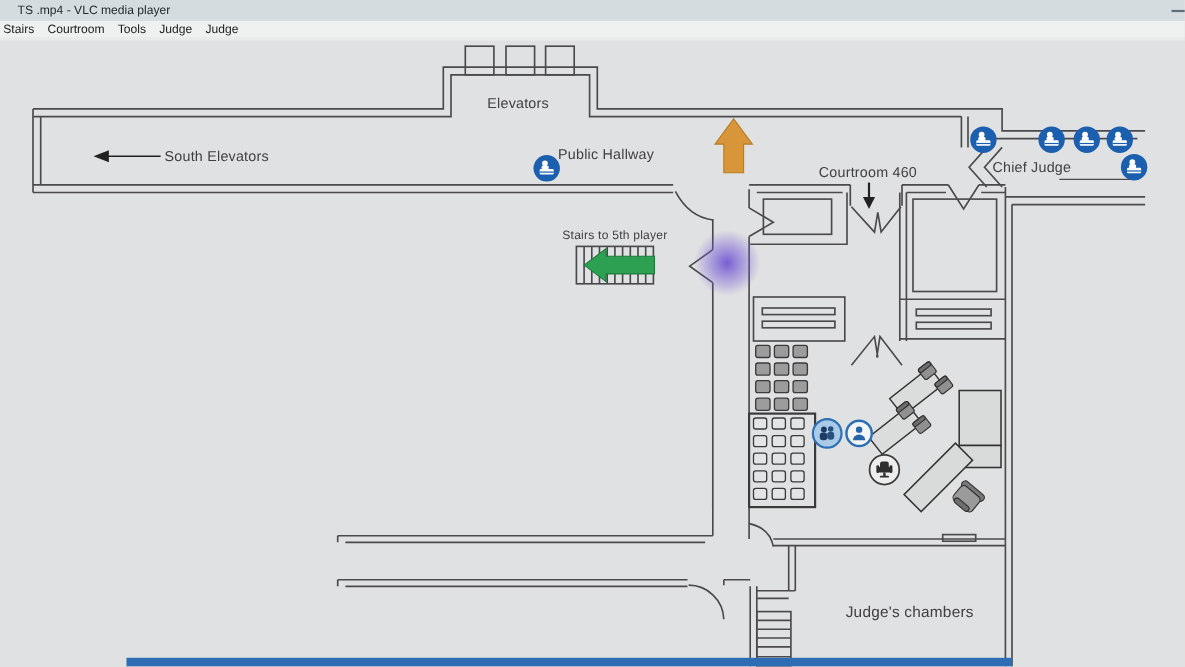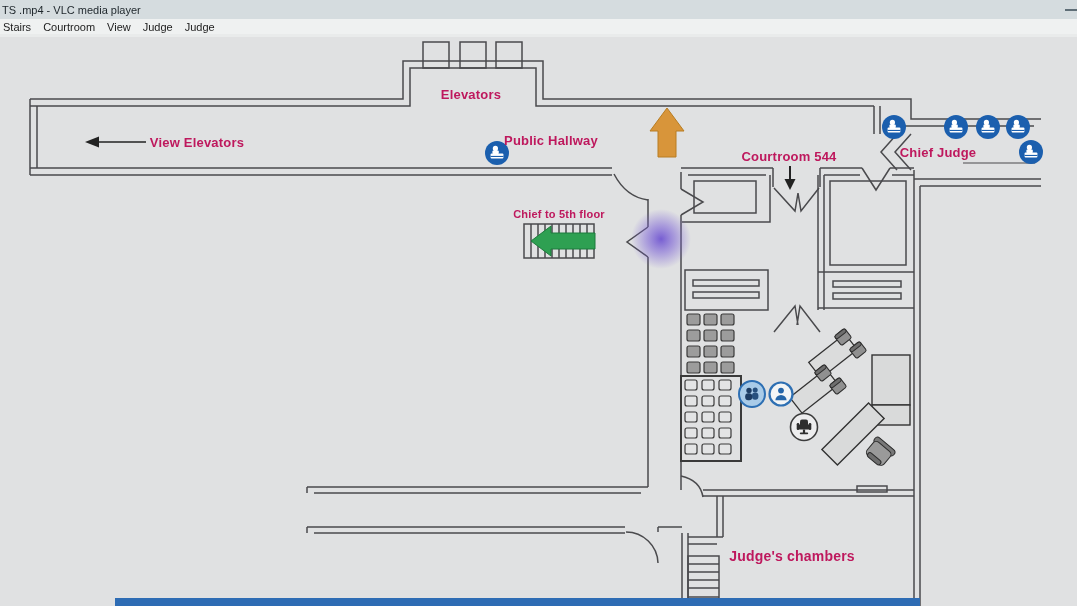--- a/index.html
+++ b/index.html
@@ -1,45 +1,45 @@
 <!DOCTYPE html>
 <html><head>
 <meta charset="utf-8">
 <style>
   html,body{margin:0;padding:0}
   body{width:1077px;height:606px;position:relative;overflow:hidden;
        background:#e1e2e3;font-family:"Liberation Sans",sans-serif}
   .titlebar{position:absolute;left:0;top:0;width:1077px;height:19px;background:#d5dcdf;
             display:flex;align-items:center;z-index:30;color:#1e262b;font-size:11px}
-  .titlebar .title{padding-left:2px;white-space:nowrap}
+  .titlebar .title{padding-left:16px;white-space:nowrap}
   .min-btn{position:absolute;right:-4px;top:9px;width:16px;height:0;
            border-top:2px solid #5f6e77;z-index:31}
   .menubar{position:absolute;left:0;top:19px;width:1077px;height:15px;background:#eff1f1;
            display:flex;align-items:center;gap:12px;padding-left:3px;z-index:30;
            color:#1c1c1c;font-size:11px}
   .menubar span{cursor:default}
   .substrip{position:absolute;left:0;top:34px;width:1077px;height:3px;background:#e9ebeb;z-index:29}
   #canvas{position:absolute;left:0;top:0;width:1077px;height:606px}
   svg{position:absolute;left:0;top:0}
-  .lbl{position:absolute;transform:translate(-50%,-50%);font-weight:700;font-size:13px;
-       color:#be185d;white-space:nowrap;letter-spacing:.2px;z-index:10}
+  .lbl{position:absolute;transform:translate(-50%,-50%);font-weight:400;font-size:13px;
+       color:#404040;white-space:nowrap;letter-spacing:.2px;z-index:10}
   .lbl.small{font-size:11px}
   .lbl.big{font-size:14px}
 </style>
 </head>
 <body>
 
 <div class="titlebar">
   <span class="title">TS .mp4 - VLC media player</span>
 </div>
 <div class="min-btn"></div>
 <div class="menubar">
   <span>Stairs</span>
   <span>Courtroom</span>
-  <span>View</span>
+  <span>Tools</span>
   <span>Judge</span>
   <span>Judge</span>
 </div>
 <div class="substrip"></div>
 
 <div id="canvas">
 <svg width="1077" height="606" viewBox="0 0 1077 606">
   <defs>
     <radialGradient id="purpleGlow">
       <stop offset="0%" stop-color="#6b4fd0" stop-opacity="0.9"></stop>
@@ -248,19 +248,19 @@
     <rect x="-7.3" y="-4" width="2.6" height="7" rx="1.2" fill="#2e2e2e"></rect>
     <rect x="4.7" y="-4" width="2.6" height="7" rx="1.2" fill="#2e2e2e"></rect>
     <rect x="-1.1" y="2.5" width="2.2" height="3.5" fill="#2e2e2e"></rect>
     <rect x="-4.2" y="5.4" width="8.4" height="1.8" rx="0.9" fill="#2e2e2e"></rect>
   </g>
 
   <rect x="115" y="598" width="805" height="8" fill="#2e6cb4"></rect>
 </svg>
 
   <div class="lbl" style="left:471px;top:94px">Elevators</div>
-  <div class="lbl" style="left:197px;top:142px">View Elevators</div>
+  <div class="lbl" style="left:197px;top:142px">South Elevators</div>
   <div class="lbl" style="left:551px;top:140px">Public Hallway</div>
-  <div class="lbl small" style="left:559px;top:214px">Chief to 5th floor</div>
-  <div class="lbl" style="left:789px;top:156px">Courtroom 544</div>
+  <div class="lbl small" style="left:559px;top:214px">Stairs to 5th player</div>
+  <div class="lbl" style="left:789px;top:156px">Courtroom 460</div>
   <div class="lbl" style="left:938px;top:152px">Chief Judge</div>
-  <div class="lbl big" style="left:792px;top:556px">Judge's chambers</div>
+  <div class="lbl big" style="left:827px;top:556px">Judge's chambers</div>
 </div>
 
 </body></html>

